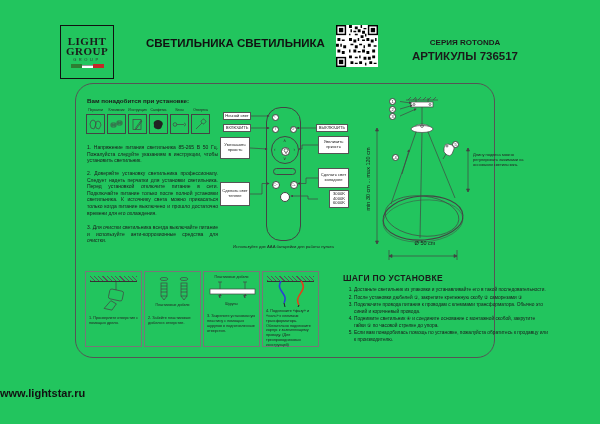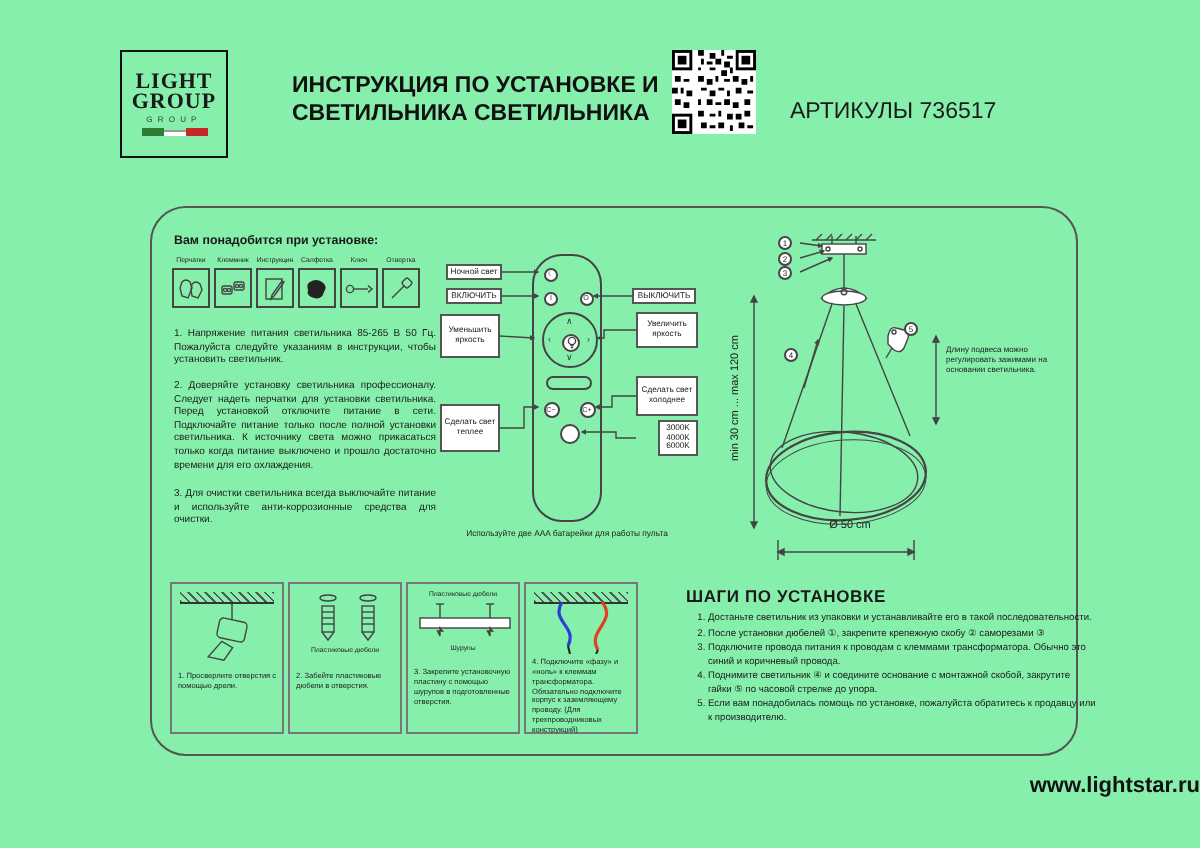--- a/index.html
+++ b/index.html
@@ -1,33 +1,33 @@
 <!DOCTYPE html>
 <html><head>
 <meta charset="utf-8">
 <style>
   html,body{margin:0;padding:0;}
-  .page{position:relative;width:600px;height:424px;background:#86efac;overflow:hidden;
+  .page{position:relative;width:600px;height:424px;background:#22c55e;overflow:hidden;
         font-family:"Liberation Sans", sans-serif;color:#1a1a1a;}
   .abs{position:absolute;}
 
   
   .logo{left:60px;top:25px;width:54px;height:54px;border:1.6px solid #111;
         display:flex;flex-direction:column;align-items:center;justify-content:center;box-sizing:border-box;}
   .logo .l1,.logo .l2{font-family:"Liberation Serif",serif;font-weight:bold;font-size:11px;line-height:.92;letter-spacing:.5px;}
   .logo .l3{font-size:4px;letter-spacing:2.6px;margin-top:1px;color:#333;}
   .flag{display:flex;margin-top:2px;align-items:center;}
   .flag i{display:block;width:11px;height:3.5px;}
   .title{left:146px;top:36px;width:200px;font-weight:bold;font-size:11.5px;line-height:1.25;color:#111;}
   .qr{left:336px;top:25px;}
   .series{left:400px;top:38px;width:130px;text-align:center;font-weight:bold;font-size:8px;}
-  .articles{left:395px;top:50px;width:140px;text-align:left;font-weight:normal;font-size:11.5px;}
+  .articles{left:395px;top:50px;width:140px;text-align:center;font-weight:bold;font-size:11.5px;}
 
   
-  .mainbox{left:75px;top:103px;width:464px;height:275px;border:1.2px solid #555;border-radius:18px;box-sizing:border-box;}
+  .mainbox{left:75px;top:83px;width:420px;height:275px;border:1.2px solid #555;border-radius:18px;box-sizing:border-box;}
 
   .tools-head{left:11px;top:13px;font-size:6.2px;font-weight:bold;}
   .tool{top:30px;width:19px;height:20px;border:0.8px solid #444;box-sizing:border-box;
         display:flex;align-items:center;justify-content:center;}
   .tool-label{top:24px;width:23px;text-align:center;font-size:3.4px;color:#222;}
   .para{left:11px;width:131px;font-size:5px;line-height:1.32;text-align:justify;}
 
   .label-box{border:0.7px solid #555;background:#fff;display:flex;align-items:center;justify-content:center;
              text-align:center;font-size:4.1px;line-height:1.18;padding:1px;box-sizing:border-box;}
   .remote{left:190px;top:23px;width:35px;height:134px;border:1.1px solid #444;border-radius:15px;box-sizing:border-box;}
@@ -52,21 +52,21 @@
          border-bottom:0.9px solid #333;}
   .panel-label{position:absolute;left:0;width:100%;text-align:center;font-size:3.4px;color:#222;}
   .panel-caption{position:absolute;left:3px;right:2px;font-size:3.8px;line-height:1.28;color:#222;}
 
   
   .steps-head{left:267px;top:189px;font-size:8.5px;font-weight:bold;letter-spacing:.3px;}
   .steps{left:267px;top:203px;width:205px;font-size:4.8px;line-height:1.3;}
   .steps ol{margin:0;padding-left:11px;}
   .steps li{margin-bottom:1.5px;}
 
-  .footer{left:0;right:0;top:387px;text-align:right;font-weight:bold;font-size:11px;color:#111;}
+  .footer{left:0;right:0;top:387px;text-align:left;font-weight:bold;font-size:11px;color:#111;}
 
   svg{display:block;}
   .ln{stroke:#444;stroke-width:0.7;fill:none;}
 </style>
 </head>
 <body>
 
 <div class="page">
 
   <div class="abs logo">
@@ -74,21 +74,20 @@
     <span class="l2">GROUP</span>
     <span class="l3">GROUP</span>
     <span class="flag">
       <i style="background:#2e7d32"></i>
         <i style="background:#fff;border-top:1px solid #999;height:2px"></i>
         <i style="background:#c62828"></i>
     </span>
   </div>
 
   <div class="abs title">
-    <div>ИНСТРУКЦИЯ ПО УСТАНОВКЕ И</div>
     <div>СВЕТИЛЬНИКА СВЕТИЛЬНИКА</div>
   </div>
 
   <div class="abs qr">
     <svg width="42" height="42" viewBox="0 0 29 29">
       <rect width="29" height="29" fill="#fff"></rect>
       <g fill="#000">
         <rect x="0" y="0" width="7" height="7"></rect>
           <rect x="1" y="1" width="5" height="5" fill="#fff"></rect>
           <rect x="2" y="2" width="3" height="3"></rect>
@@ -96,20 +95,21 @@
           <rect x="23" y="1" width="5" height="5" fill="#fff"></rect>
           <rect x="24" y="2" width="3" height="3"></rect>
         <rect x="0" y="22" width="7" height="7"></rect>
           <rect x="1" y="23" width="5" height="5" fill="#fff"></rect>
           <rect x="2" y="24" width="3" height="3"></rect>
         <path d="M9,0h2v2h-2z M13,1h2v2h-2z M17,0h1v2h-1z M19,2h2v1h-2z M10,3h1v2h-1z M12,4h2v1h-2z M15,3h2v2h-2z M18,4h2v2h-2z M9,6h1v1h-1z M13,6h2v1h-2z M17,7h2v2h-2z M20,6h1v2h-1z M1,9h2v2h-2z M4,10h2v1h-2z M0,13h2v2h-2z M3,13h1v2h-1z M5,14h2v2h-2z M1,17h2v2h-2z M4,18h2v2h-2z M9,9h2v2h-2z M12,10h2v2h-2z M15,9h1v2h-1z M18,10h2v1h-2z M21,9h2v2h-2z M24,10h2v2h-2z M27,9h1v2h-1z M10,13h2v1h-2z M13,14h2v2h-2z M16,13h2v1h-2z M19,14h1v2h-1z M22,13h2v2h-2z M26,14h2v1h-2z M9,17h1v2h-1z M12,17h2v2h-2z M15,18h2v1h-2z M18,17h2v2h-2z M21,18h2v2h-2z M25,17h2v2h-2z M9,21h2v2h-2z M13,22h2v1h-2z M16,21h1v2h-1z M19,22h2v2h-2z M10,25h2v2h-2z M13,26h2v1h-2z M16,25h2v2h-2z M22,22h2v2h-2z M25,21h2v2h-2z M23,25h2v2h-2z M26,26h2v1h-2z M20,26h1v2h-1z"></path>
       </g>
     </svg>
   </div>
 
+  <div class="abs series">СЕРИЯ ROTONDA</div>
   <div class="abs articles">АРТИКУЛЫ 736517</div>
 
   <div class="abs mainbox">
 
     <div class="abs tools-head">Вам понадобится при установке:</div>
 
     <div class="abs tool-label" style="left:8px">Перчатки</div>
     <div class="abs tool-label" style="left:29px">Клеммник</div>
     <div class="abs tool-label" style="left:50px">Инструкция</div>
     <div class="abs tool-label" style="left:71px">Салфетка</div>

